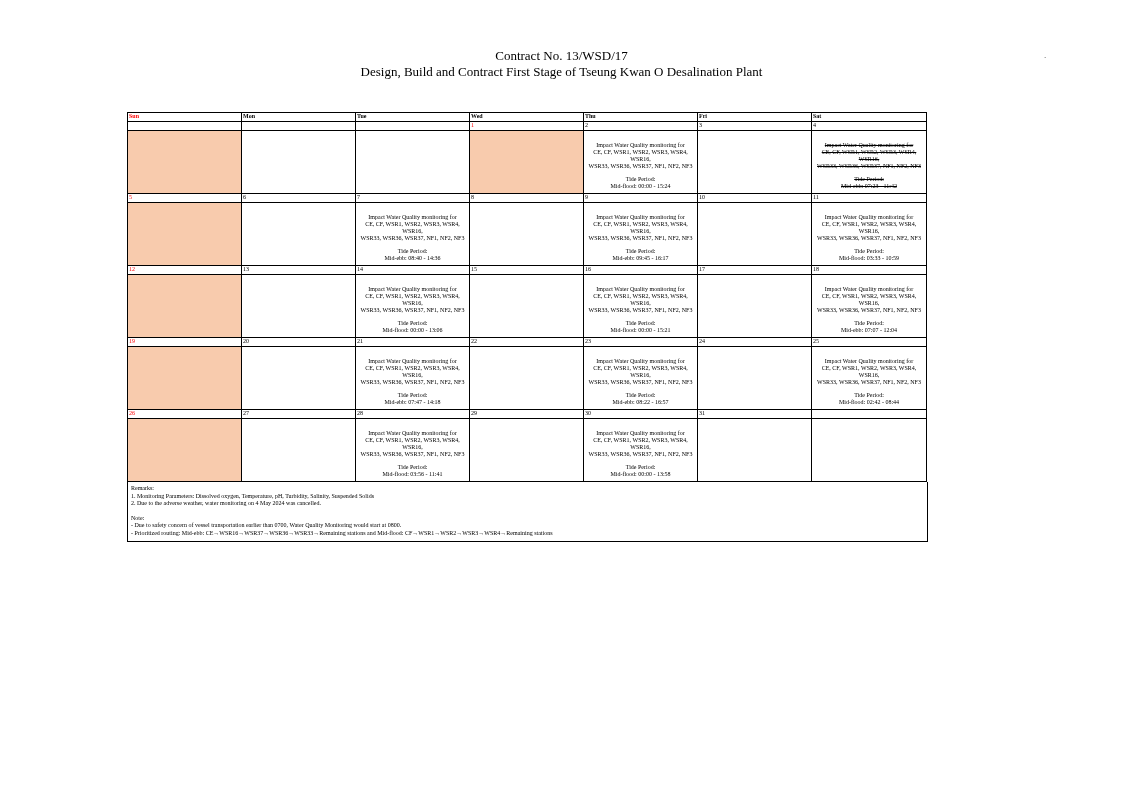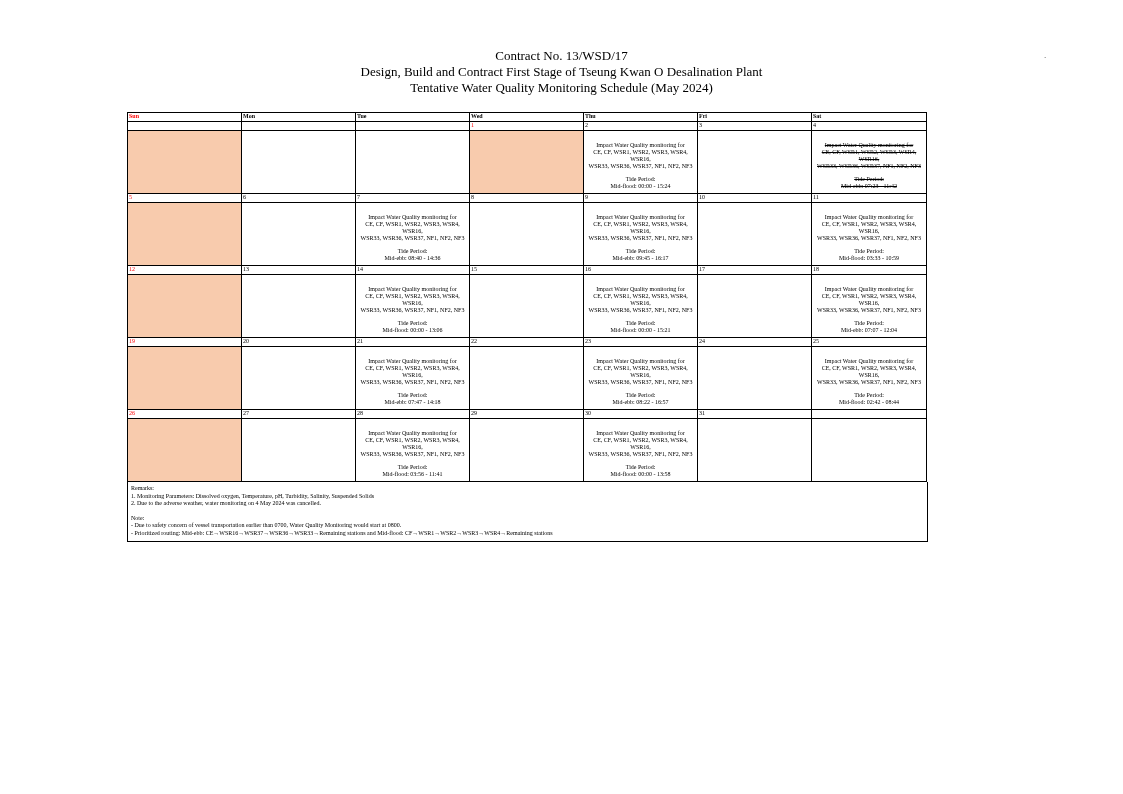--- a/index.html
+++ b/index.html
@@ -31,21 +31,20 @@
   .remarks{border:1px solid #000;border-top:none;width:793px;min-height:50px;
     padding:3px 3px 4px 3px;font-size:6px;line-height:7.5px;background:#fff;}
   .remarks .rgap{height:7px;}
 </style>
 </head>
 <body>
 
 <div class="title-block">
   <div>Contract No. 13/WSD/17</div>
   <div>Design, Build and Contract First Stage of Tseung Kwan O Desalination Plant</div>
-  <div>Tentative Water Quality Monitoring Schedule (May 2024)</div>
 </div>
 <span class="corner-dot">.</span>
 
 <div class="cal-wrap">
   <table class="cal">
     <colgroup>
       <col>
         <col>
         <col>
         <col>

